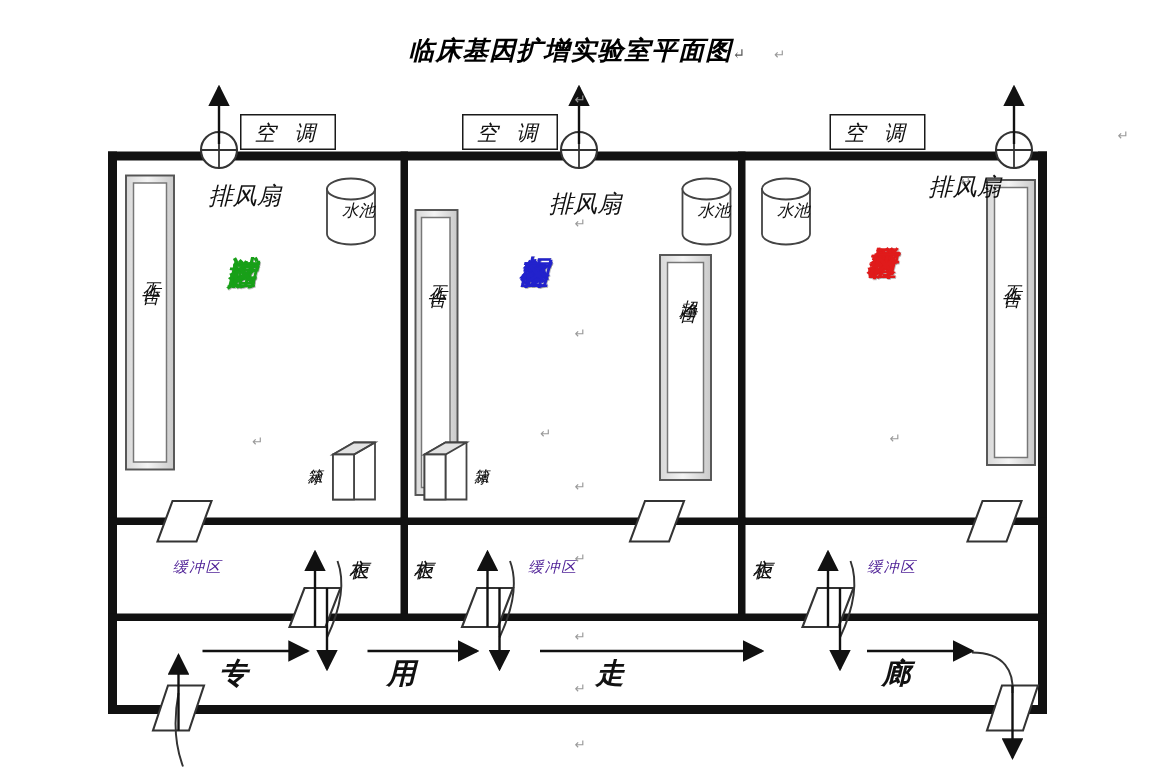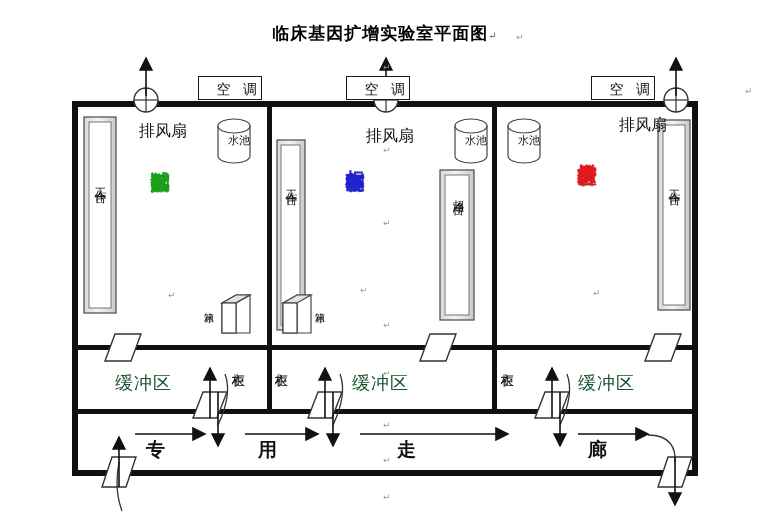--- a/index.html
+++ b/index.html
@@ -3,21 +3,21 @@
 <meta charset="utf-8">
 <style>
   html,body{margin:0;padding:0;}
   body{
     width:770px;height:516px;
     background:#ffffff;
     font-family:"DejaVu Sans", sans-serif;
     overflow:hidden;
     position:relative;
   }
-  #stage{position:absolute;left:0;top:0;width:770px;height:432px;}
+  #stage{position:absolute;left:0;top:0;width:770px;height:432px;font-style:italic;}
   svg{position:absolute;left:0;top:0;}
 
   .title{
     position:absolute;
     left:0;top:22px;width:770px;
     text-align:center;
     font-family:"DejaVu Serif", serif;
     font-weight:bold;
     font-size:17px;
     color:#000;
@@ -40,32 +40,31 @@
     line-height:1.05;
   }
 
   
   .acbox{
     position:absolute;
     border:1.4px solid #1a1a1a;
     background:#fff;
     font-size:14px;
     letter-spacing:4px;
-    text-align:right;
+    text-align:center;
     color:#111;
     font-family:"DejaVu Sans", sans-serif;
     box-sizing:border-box;
-    margin-left:38px;
   }
 
   .fan{font-size:16px;color:#111;}
   .sinktxt{font-size:11px;color:#111;}
   .fridge{font-size:10px;color:#111;}
   .bench{font-size:12px;color:#111;letter-spacing:2px;}
-  .buffer{font-size:18px;color:#14532d;letter-spacing:1px;}
+  .buffer{font-size:10px;color:#4c1d95;letter-spacing:1px;}
   .closet{font-size:13px;color:#111;}
   .corr{font-size:19px;font-weight:bold;color:#111;font-family:"DejaVu Serif",serif;}
 
   .zone{
     font-weight:bold;
     font-size:19px;
     letter-spacing:1px;
     text-shadow:0.6px 0.6px 0 rgba(120,120,120,.45);
   }
   .z-green{color:#18a018;}

